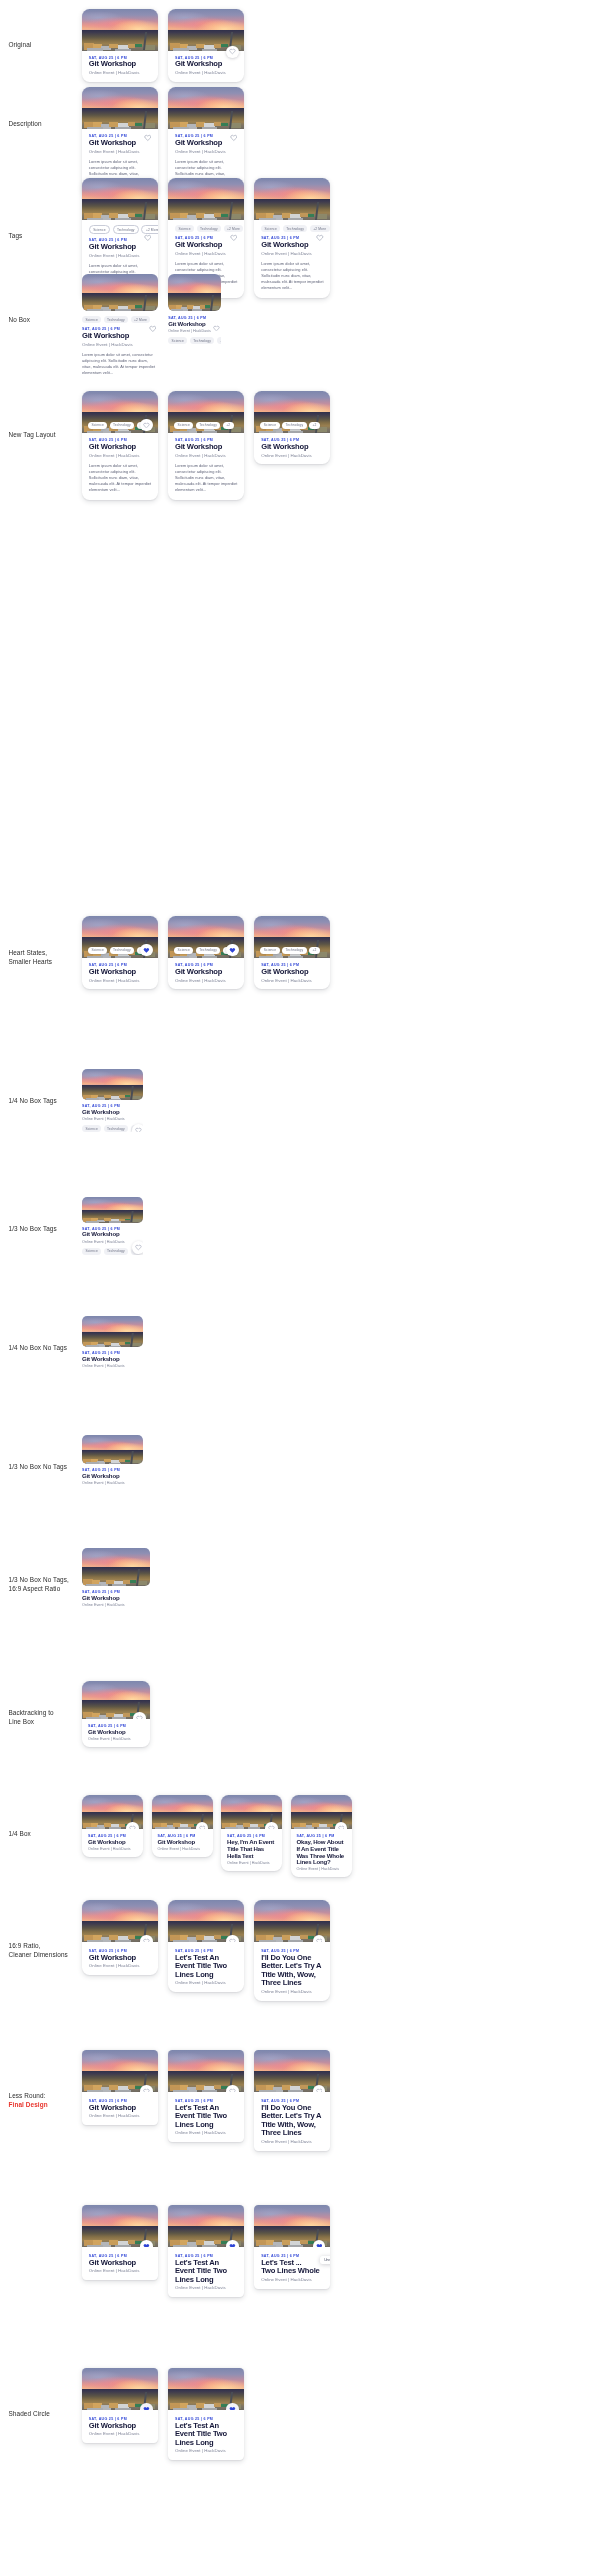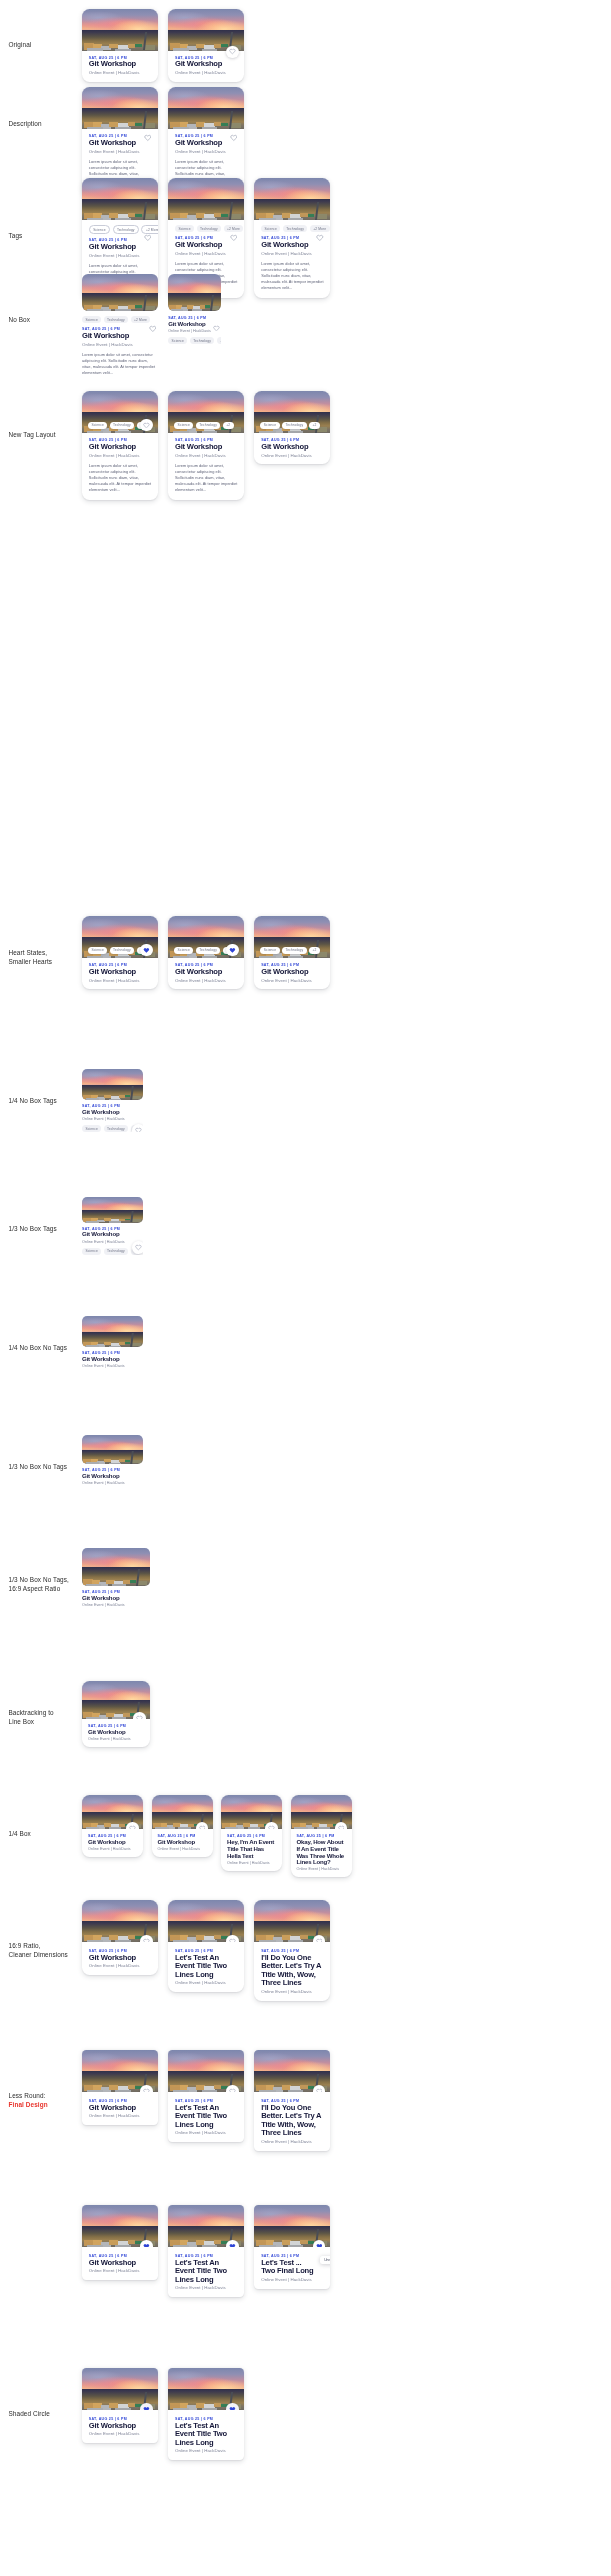--- a/index.html
+++ b/index.html
@@ -1291,21 +1291,21 @@
           <div class="road"></div>
           <div class="heart bubble" style="right:5.1px;bottom:-6px;position:absolute;">
             <svg width="6.8" height="6.8" viewBox="0 0 24 24">
                 <path d="M12 20.5 3.8 12.6a4.9 4.9 0 1 1 7-6.9l1.2 1.2 1.2-1.2a4.9 4.9 0 1 1 7 6.9z" fill="#2F45D6"></path>
               </svg>
           </div>
         </div>
         <div class="body" style="padding:6.8px;">
           <div class="date">SAT, AUG 25 | 6 PM</div>
           <div class="title" style="white-space:pre-line;">Let's Test ...
-Two Final Long</div>
+Two Lines Whole</div>
           <div class="subtitle">Online Event | HackDavis</div>
           <div class="tooltip" style="right:-13.6px;top:8.5px;">Unregister</div>
         </div>
       </div>
     </div>
   </div>
 
   <div class="row" style="top:2368px;">
     <div class="row-label" style="top:41px;">Shaded Circle</div>
     <div class="cards" style="gap:10.2px;">

